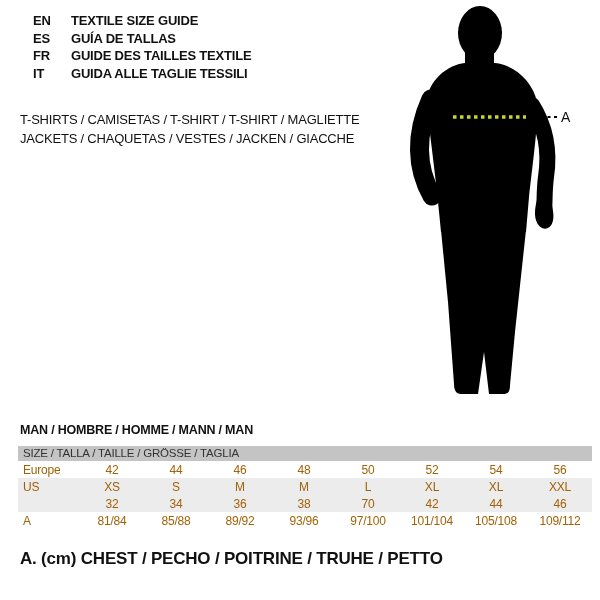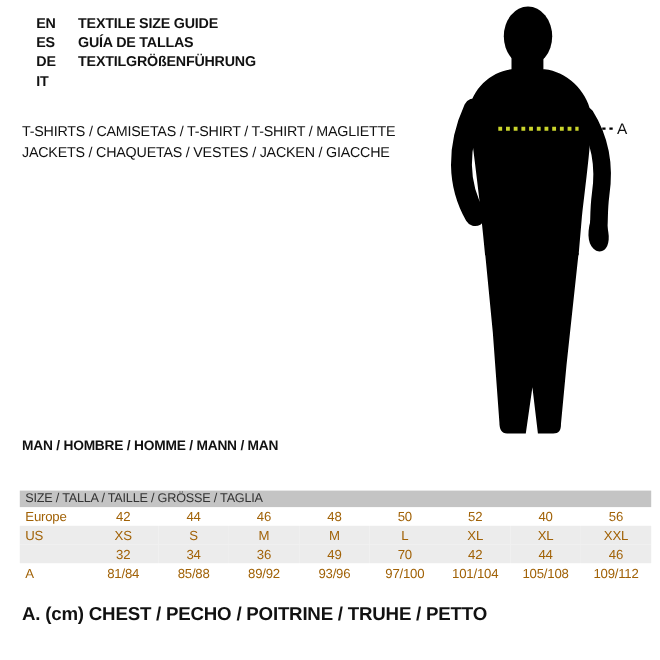--- a/index.html
+++ b/index.html
@@ -17,21 +17,21 @@
   .lang-list{position:absolute;left:22px;top:12px;margin-left:11px;}
   .lang-row{display:flex;height:17.6px;align-items:center;}
   .lang-code{width:38px;font-size:13px;font-weight:bold;letter-spacing:-0.2px;}
   .lang-label{font-size:13px;font-weight:bold;letter-spacing:-0.2px;white-space:nowrap;}
   
   .categories{position:absolute;left:20px;top:110px;}
   .category-line{font-size:13px;font-weight:normal;letter-spacing:-0.2px;line-height:19px;white-space:nowrap;}
   
   .figure-wrap{position:absolute;left:403px;top:2px;width:175px;height:400px;}
   
-  .section-title{position:absolute;left:20px;top:398px;font-size:12.5px;font-weight:bold;letter-spacing:-0.2px;}
+  .section-title{position:absolute;left:20px;top:423px;font-size:12.5px;font-weight:bold;letter-spacing:-0.2px;}
   
   .table-wrap{position:absolute;left:18px;top:446px;width:574px;}
   .size-header{
     background:var(--header-bg);height:15px;line-height:15px;
     font-size:11.5px;color:#333;padding-left:5px;letter-spacing:-0.2px;
   }
   table.size-table{width:574px;border-collapse:collapse;table-layout:fixed;}
   table.size-table td{
     height:17px;font-size:12px;color:#a16207;text-align:center;
     padding:0;letter-spacing:-0.2px;vertical-align:middle;
@@ -47,25 +47,26 @@
 <div class="lang-list">
   <div class="lang-row">
     <span class="lang-code">EN</span>
     <span class="lang-label">TEXTILE SIZE GUIDE</span>
   </div>
   <div class="lang-row">
     <span class="lang-code">ES</span>
     <span class="lang-label">GUÍA DE TALLAS</span>
   </div>
   <div class="lang-row">
-    <span class="lang-code">DE</span>
-    <span class="lang-label">TEXTILGRÖßENFÜHRUNG</span>
+    <span class="lang-code">FR</span>
+    <span class="lang-label">GUIDE DES TAILLES TEXTILE</span>
   </div>
   <div class="lang-row">
     <span class="lang-code">IT</span>
+    <span class="lang-label">GUIDA ALLE TAGLIE TESSILI</span>
   </div>
 </div>
 
 <div class="categories">
   <div class="category-line">T-SHIRTS / CAMISETAS / T-SHIRT / T-SHIRT / MAGLIETTE</div>
   <div class="category-line">JACKETS / CHAQUETAS / VESTES / JACKEN / GIACCHE</div>
 </div>
 
 <div class="figure-wrap">
   <svg width="175" height="400" viewBox="0 0 175 400" xmlns="http://www.w3.org/2000/svg">
@@ -114,40 +115,40 @@
     </colgroup>
     <tbody>
       <tr>
         <td class="row-label">Europe</td>
         <td>42</td>
         <td>44</td>
         <td>46</td>
         <td>48</td>
         <td>50</td>
         <td>52</td>
-        <td>40</td>
+        <td>54</td>
         <td>56</td>
       </tr>
       <tr class="shaded">
         <td class="row-label">US</td>
         <td>XS</td>
         <td>S</td>
         <td>M</td>
         <td>M</td>
         <td>L</td>
         <td>XL</td>
         <td>XL</td>
         <td>XXL</td>
       </tr>
       <tr class="shaded">
         <td class="row-label"></td>
         <td>32</td>
         <td>34</td>
         <td>36</td>
-        <td>49</td>
+        <td>38</td>
         <td>70</td>
         <td>42</td>
         <td>44</td>
         <td>46</td>
       </tr>
       <tr>
         <td class="row-label">A</td>
         <td>81/84</td>
         <td>85/88</td>
         <td>89/92</td>

